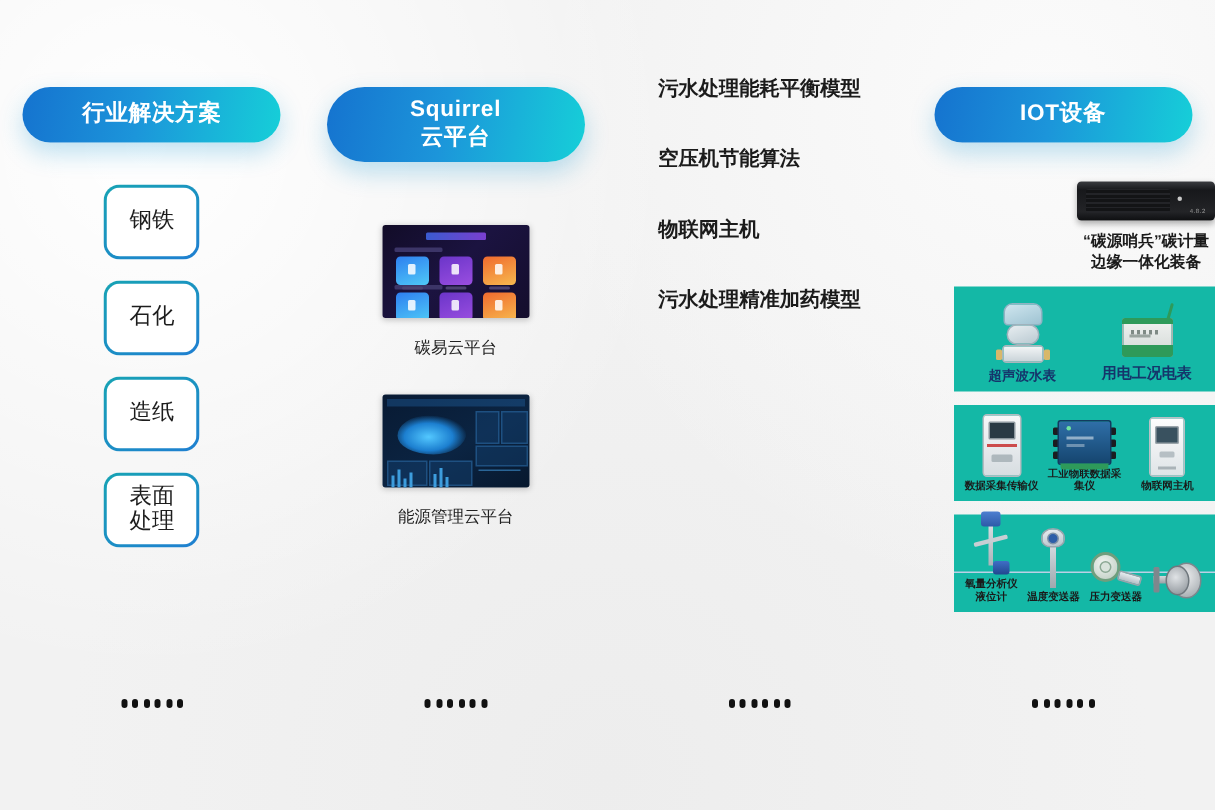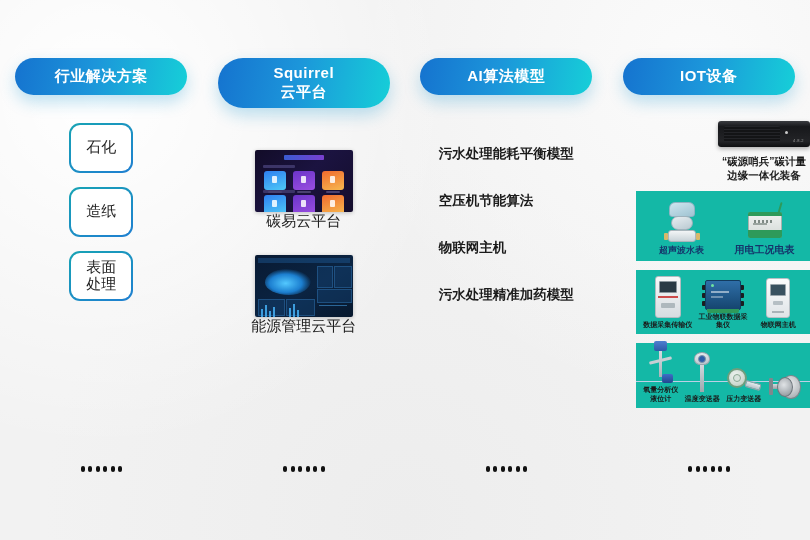--- a/index.html
+++ b/index.html
@@ -53,21 +53,21 @@
     border:2px solid transparent;
     background-image:linear-gradient(#fff,#fff),linear-gradient(150deg,#17a3b4 0%,#1f7fd1 100%);
     background-origin:border-box;background-clip:padding-box,border-box;
   }
   .ind-box .t{display:block;}
 
   
   .plat{margin-top:42px;display:flex;flex-direction:column;align-items:center;}
   .plat + .plat{margin-top:24px;}
   .shot{width:98px;height:62px;border-radius:2px;overflow:hidden;position:relative;box-shadow:0 1px 4px rgba(0,0,0,.22);}
-  .plat-cap{margin-top:0;font-size:15px;color:#222;}
+  .plat-cap{margin-top:12px;font-size:11px;color:#222;}
 
   
   .shot-a{background:linear-gradient(135deg,#120c28 0%,#1b1340 48%,#140d2c 100%);}
   .shot-a .hdr{position:absolute;left:29px;top:5px;width:40px;height:5px;border-radius:1px;
     background:linear-gradient(90deg,#3a5bd0,#7a3fd0);}
   .shot-a .sub{position:absolute;left:8px;width:32px;height:3px;border-radius:1px;background:#3c3568;}
   .shot-a .sub.r1{top:15px;} .shot-a .sub.r2{top:40px;}
   .shot-a .tile{position:absolute;width:22px;height:19px;border-radius:3px;}
   .shot-a .tile::after{content:"";position:absolute;left:50%;top:50%;width:5px;height:7px;
     margin:-4px 0 0 -2.5px;border-radius:1px;background:rgba(255,255,255,.85);}
@@ -197,20 +197,25 @@
 <div class="bg-glow"></div>
 
 <div class="board">
 
   <div class="col">
     <div class="pill">
       <span>行业解决方案</span>
     </div>
 
     <div class="ind-list">
+      <div class="ind-box">
+        <span>
+          <span class="t">钢铁</span>
+        </span>
+      </div>
       <div class="ind-box">
         <span>
           <span class="t">石化</span>
         </span>
       </div>
       <div class="ind-box">
         <span>
           <span class="t">造纸</span>
         </span>
       </div>
@@ -281,23 +286,20 @@
       <i></i>
         <i></i>
         <i></i>
         <i></i>
         <i></i>
         <i></i>
     </div>
   </div>
 
   <div class="col">
-    <div class="pill">
-      <span>AI算法模型</span>
-    </div>
 
     <div class="algo-list">
       <div class="algo">污水处理能耗平衡模型</div>
       <div class="algo">空压机节能算法</div>
       <div class="algo">物联网主机</div>
       <div class="algo">污水处理精准加药模型</div>
     </div>
 
     <div class="dots">
       <i></i>

